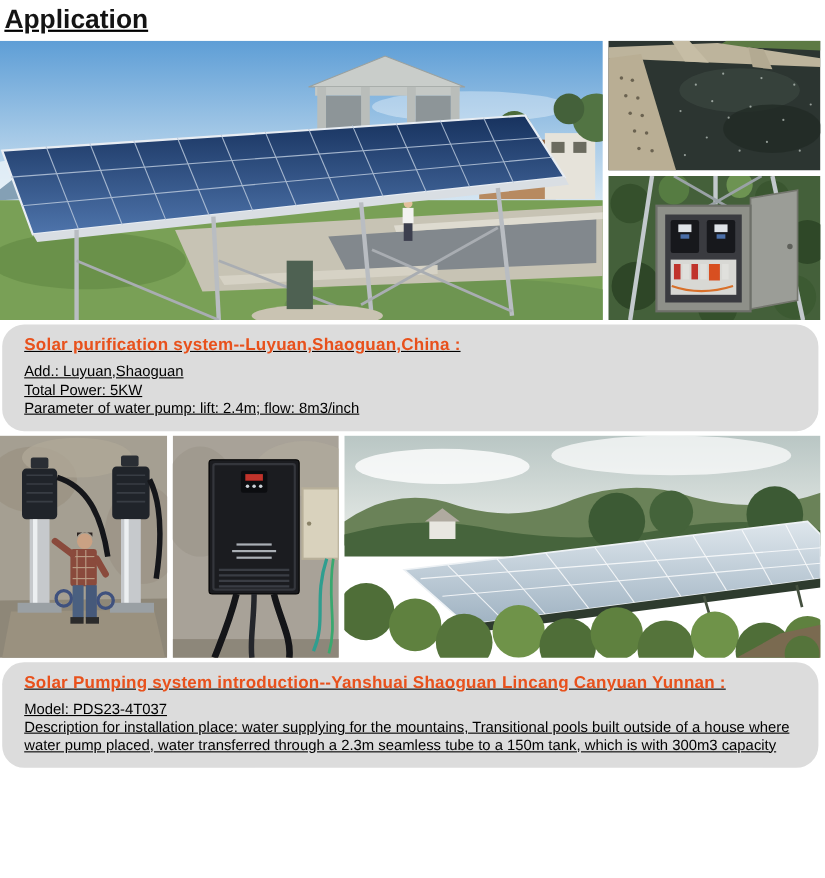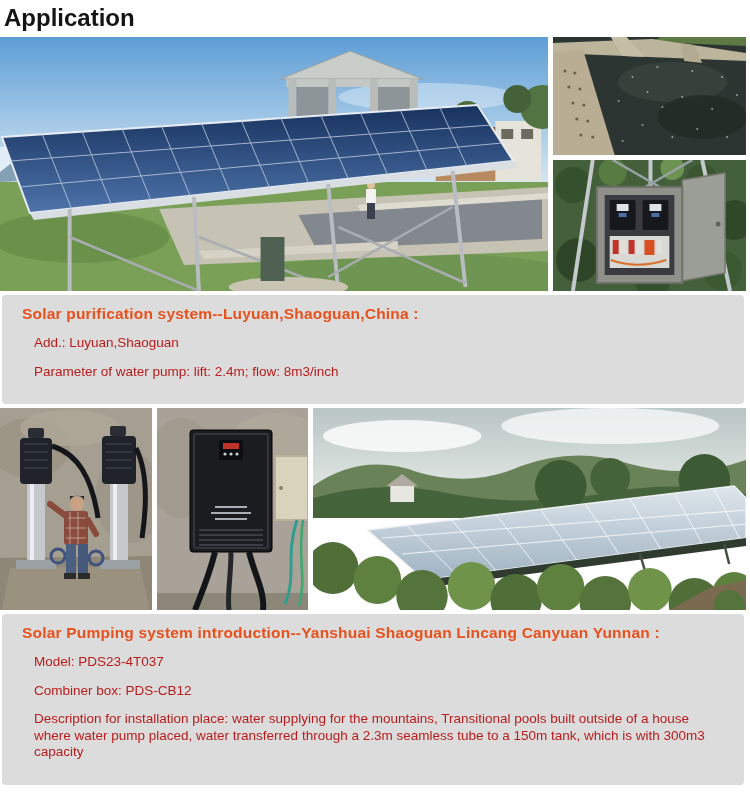--- a/index.html
+++ b/index.html
@@ -1,28 +1,28 @@
 <!DOCTYPE html>
 <html><head>
 <meta charset="utf-8">
 <style>
   html,body { margin:0; padding:0; background:#ffffff; }
-  .page { width:746px; height:798px; font-family:"Liberation Sans",sans-serif; overflow:hidden; }
+  .page { width:746px; height:798px; font-family:"Liberation Sans",sans-serif; overflow:hidden;text-decoration:underline; }
 
   .page-title { font-size:24px; font-weight:bold; color:#141414; padding:4px 0 5px 4px; line-height:28px; }
 
   .photo-row1 { display:flex; gap:5px; height:254px; }
   .photo-large { width:551px; height:254px; }
   .right-col { width:194px; display:flex; flex-direction:column; gap:5px; }
   .photo-pool { height:118px; }
   .photo-cabinet { flex:1; }
 
-  .panel { background:#dcdcdc; border-radius:4px; margin:4px 2px; padding:10px 20px 12px 20px; }
+  .panel { background:#dcdcdc; border-radius:20px; margin:4px 2px; padding:10px 20px 12px 20px; }
   .panel-heading { margin:0 0 7px 0; font-size:15.5px; font-weight:bold; color:#e8511c; letter-spacing:.2px; }
-  .panel p { margin:12px; font-size:13.5px; line-height:16.5px; color:#b91c1c; }
+  .panel p { margin:0; font-size:13.5px; line-height:16.5px; color:#000000; }
 
   .photo-row2 { display:flex; gap:5px; height:202px; margin-top:1px; }
   .photo-pumps { width:152px; }
   .photo-inverter { width:151px; }
   .photo-field { flex:1; }
 
   figure { margin:0; padding:0; }
   figure svg { display:block; width:100%; height:100%; }
 </style>
 </head>
@@ -215,20 +215,21 @@
           </g>
           <path d="M58 100 C 75 106, 95 106, 114 100" stroke="#d8702a" stroke-width="2" fill="none"></path>
         </svg>
       </figure>
     </div>
   </div>
 
   <section class="panel">
     <h2 class="panel-heading">Solar purification system--Luyuan,Shaoguan,China :</h2>
     <p>Add.: Luyuan,Shaoguan</p>
+    <p>Total Power: 5KW</p>
     <p>Parameter of water pump: lift: 2.4m; flow: 8m3/inch</p>
   </section>
 
   <div class="photo-row2">
 
     <figure class="photo-pumps" aria-label="vertical-multistage-water-pumps">
       <svg viewBox="0 0 152 202" preserveAspectRatio="none">
         <rect width="152" height="202" fill="#a59f92"></rect>
         <ellipse cx="30" cy="40" rx="40" ry="30" fill="#988f7f" opacity=".6"></ellipse>
         <ellipse cx="130" cy="90" rx="35" ry="45" fill="#9a9183" opacity=".6"></ellipse>
@@ -383,17 +384,16 @@
           <path d="M360 202 L437 202 L437 172 L400 180 Z" fill="#7a6a50"></path>
           <circle cx="420" cy="198" r="16" fill="#55743b"></circle>
         </g>
       </svg>
     </figure>
   </div>
 
   <section class="panel">
     <h2 class="panel-heading">Solar Pumping system introduction--Yanshuai Shaoguan Lincang Canyuan Yunnan :</h2>
     <p>Model: PDS23-4T037</p>
-    <p>Combiner box: PDS-CB12</p>
     <p>Description for installation place: water supplying for the mountains, Transitional pools built outside of a house where water pump placed, water transferred through a 2.3m seamless tube to a 150m tank, which is with 300m3 capacity</p>
   </section>
 
 </div>
 
 </body></html>

